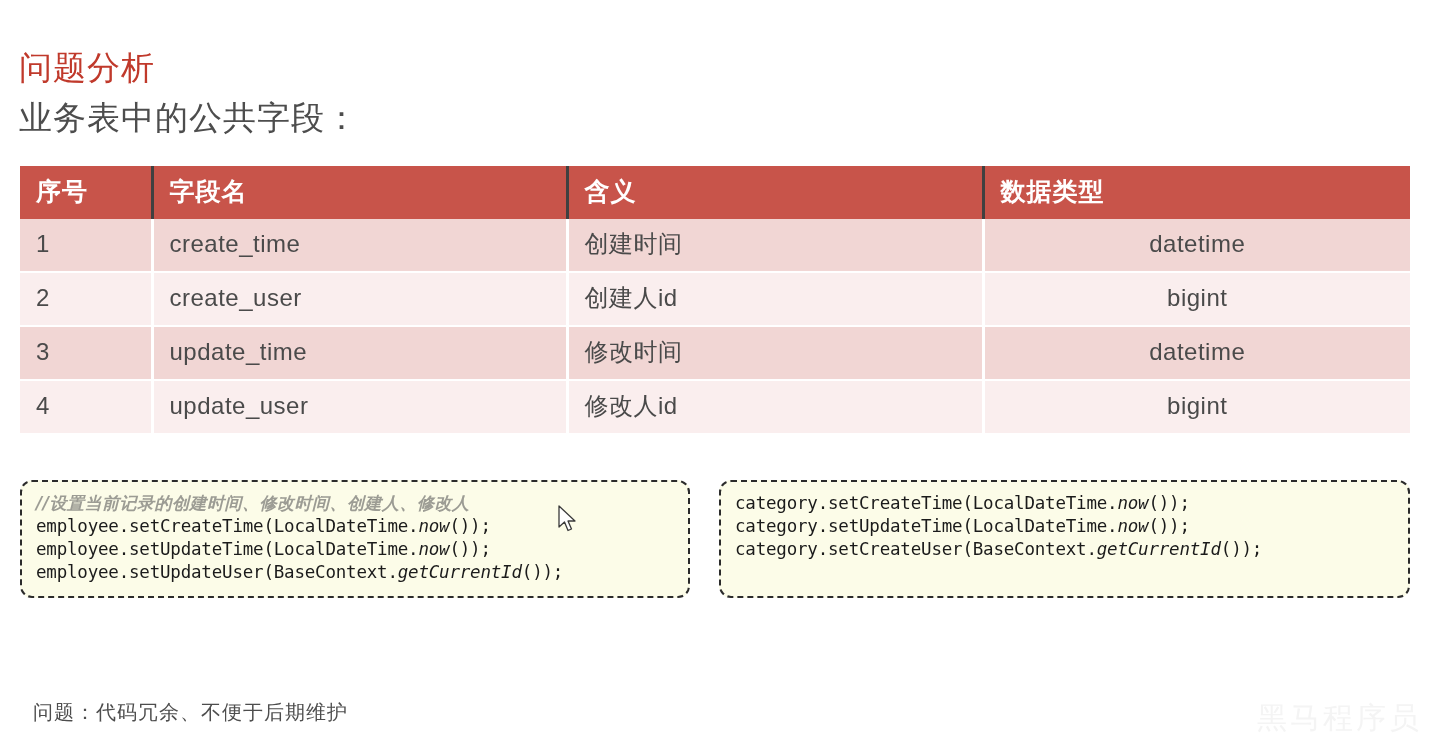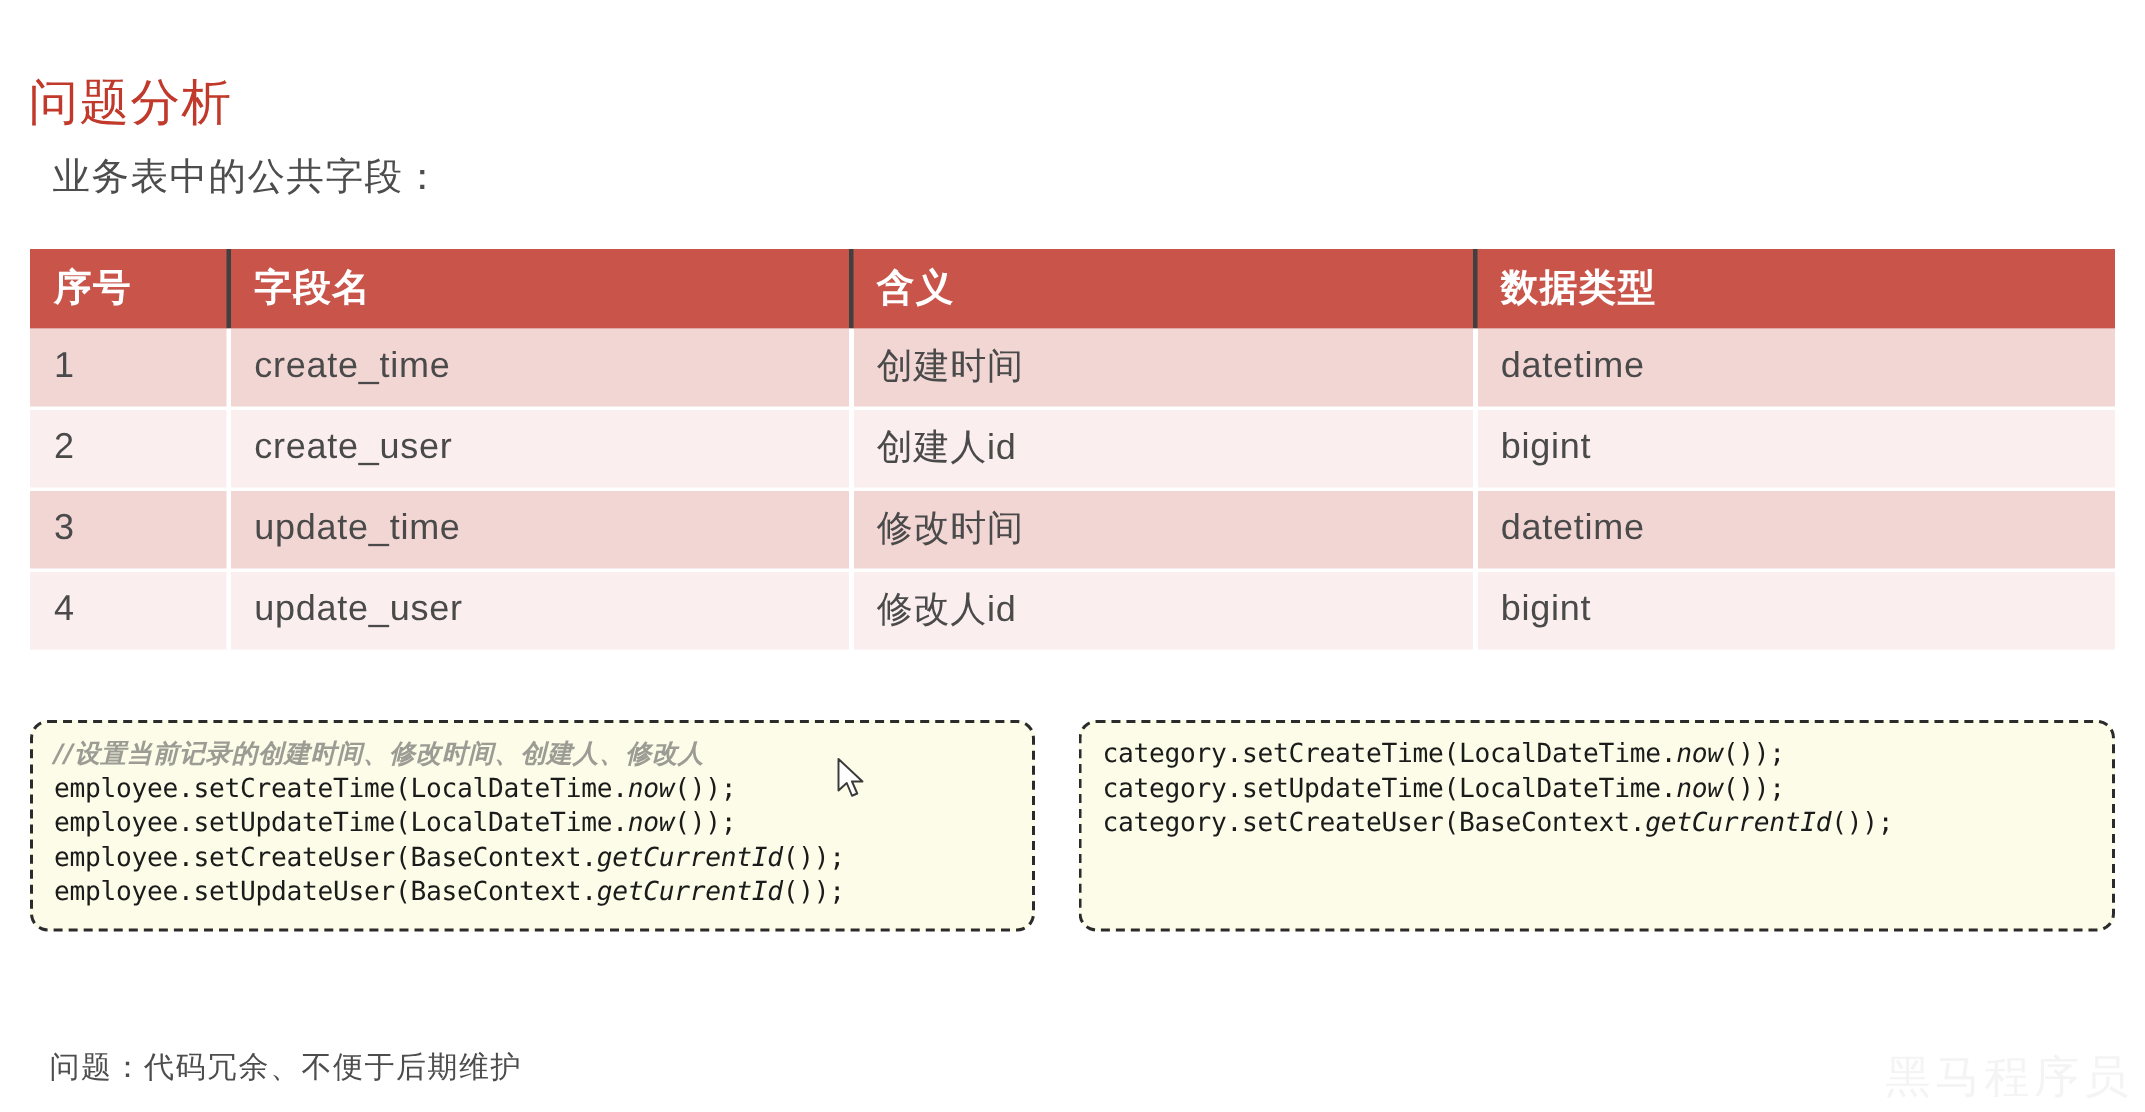--- a/index.html
+++ b/index.html
@@ -28,26 +28,25 @@
     font-weight: 400;
     white-space: nowrap;
     margin-top: 39px;
   }
 
   
   .subtitle {
     position: absolute;
     left: 19px;
     top: 100px;
-    font-size: 25px;
+    font-size: 33px;
     line-height: 36px;
     color: #4d4d4d;
     letter-spacing: 1px;
     white-space: nowrap;
-    margin-left: 16px;
   }
 
   
   .fields-table {
     position: absolute;
     left: 20px;
     top: 166px;
     width: 1390px;
     border-collapse: collapse;
     table-layout: fixed;
@@ -75,21 +74,21 @@
     font-size: 24px;
     color: #4a4a4a;
     padding: 8px 16px 10px 16px;
     height: 34px;
     border-right: 3px solid #ffffff;
     border-bottom: 2px solid #ffffff;
     letter-spacing: 0.5px;
     white-space: nowrap;
     overflow: hidden;
   }
-  .fields-table tbody td:last-child { border-right: none; }
+  .fields-table tbody td:last-child { border-right: none; text-align: center; }
 
   .fields-table tbody tr.row-odd  td { background: #f1d6d4; }
   .fields-table tbody tr.row-even td { background: #faeeee; }
   .fields-table tbody tr:last-child td { border-bottom: none; }
 
   
   .code-row {
     position: absolute;
     left: 20px;
     top: 480px;
@@ -209,21 +208,20 @@
     </tr>
   </tbody>
 </table>
 
 <div class="code-row">
 
   <div class="code-box left">
     <div class="code-comment">//设置当前记录的创建时间、修改时间、创建人、修改人</div>
     <div class="code-line"><span>employee.setCreateTime(LocalDateTime.</span><span class="m">now</span><span>());</span></div>
     <div class="code-line"><span>employee.setUpdateTime(LocalDateTime.</span><span class="m">now</span><span>());</span></div>
-    <div class="code-line"><span>employee.setCreateUser(BaseContext.</span><span class="m">getCurrentId</span><span>());</span></div>
     <div class="code-line"><span>employee.setUpdateUser(BaseContext.</span><span class="m">getCurrentId</span><span>());</span></div>
   </div>
 
   <div class="code-box right">
     <div class="code-line"><span>category.setCreateTime(LocalDateTime.</span><span class="m">now</span><span>());</span></div>
     <div class="code-line"><span>category.setUpdateTime(LocalDateTime.</span><span class="m">now</span><span>());</span></div>
     <div class="code-line"><span>category.setCreateUser(BaseContext.</span><span class="m">getCurrentId</span><span>());</span></div>
   </div>
 
 </div>

